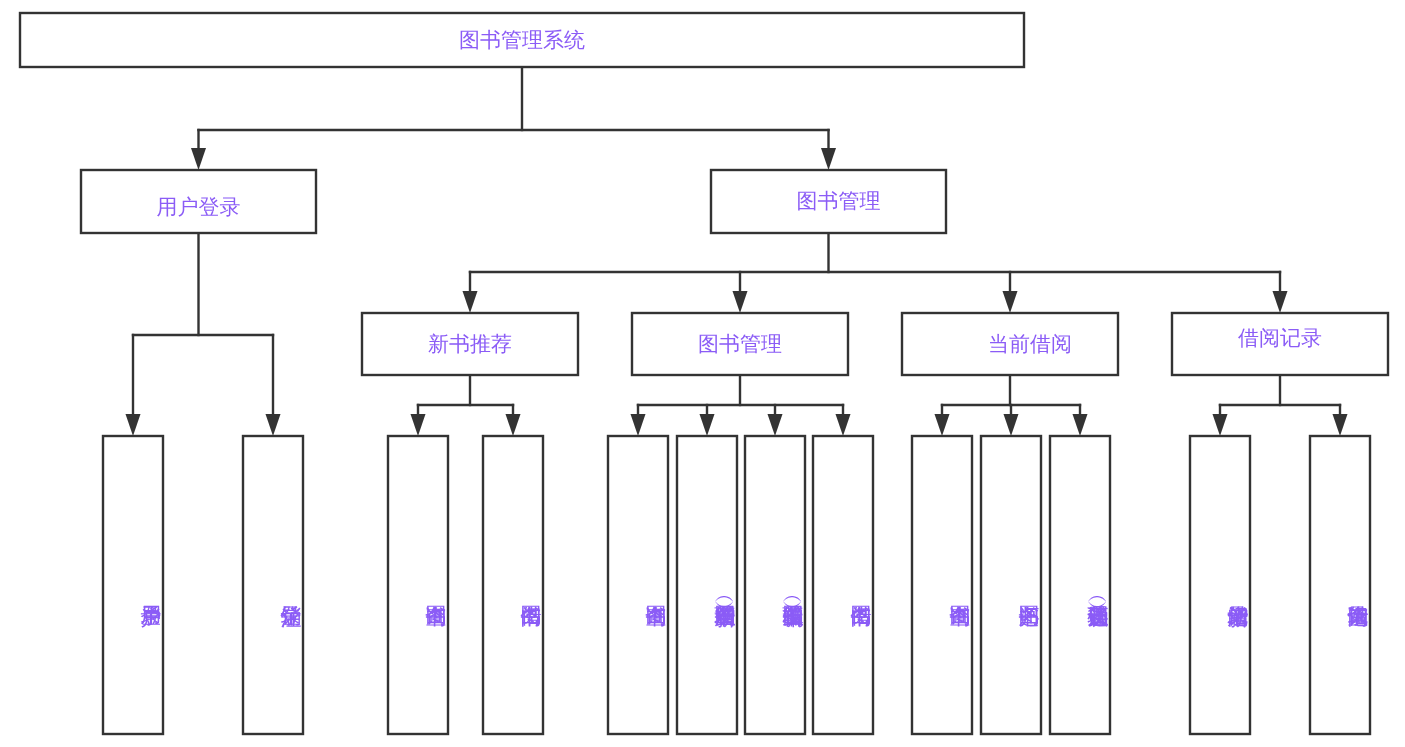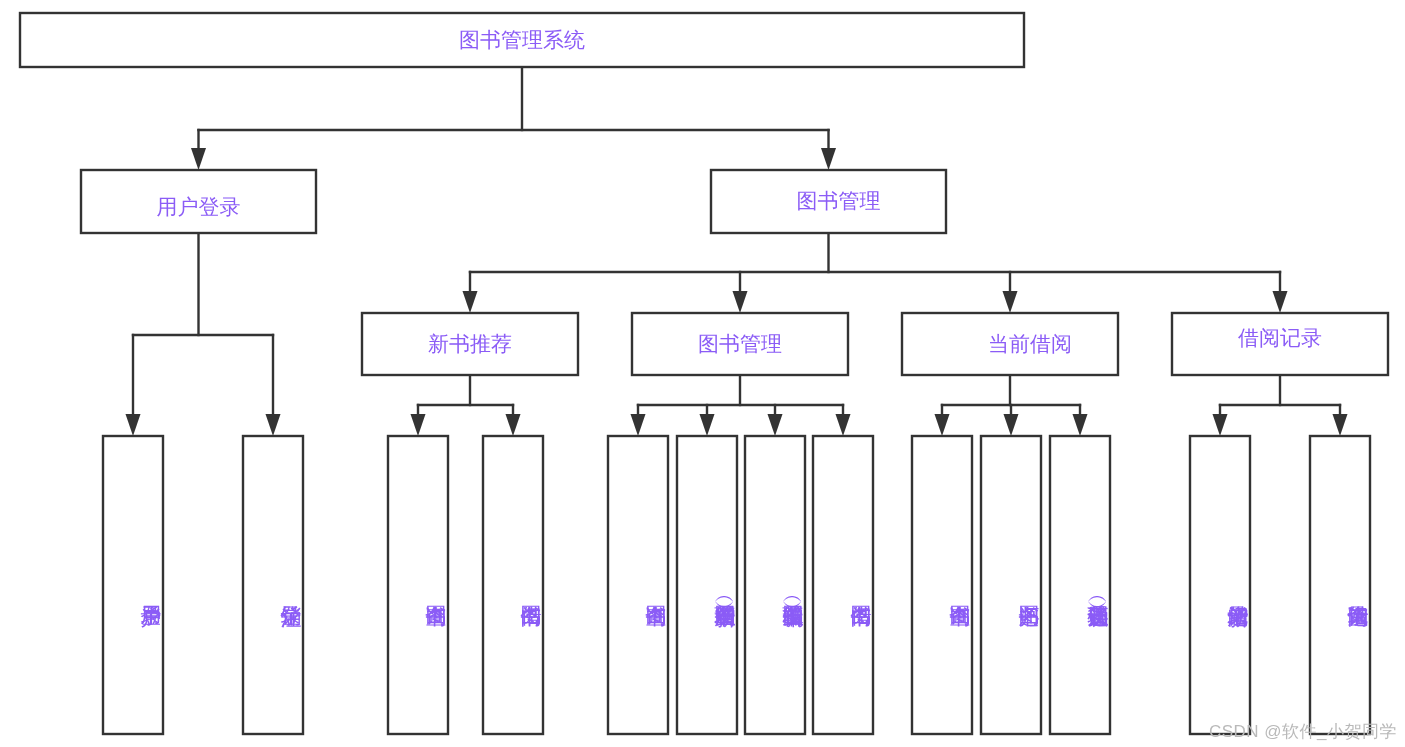--- a/index.html
+++ b/index.html
@@ -173,14 +173,13 @@
       <div class="node-label vertical" style="left: 677px; top: 436px; width: 60px; height: 298px;">新增图书（管理员）</div>
       <div class="node-label vertical" style="left: 745px; top: 436px; width: 60px; height: 298px;">编辑图书（管理员）</div>
       <div class="node-label vertical" style="left: 813px; top: 436px; width: 60px; height: 298px;">借阅图书</div>
       <div class="node-label vertical" style="left: 912px; top: 436px; width: 60px; height: 298px;">查询图书</div>
       <div class="node-label vertical" style="left: 981px; top: 436px; width: 60px; height: 298px;">归还图书</div>
       <div class="node-label vertical" style="left: 1050px; top: 436px; width: 60px; height: 298px;">确认归还（管理员）</div>
       <div class="node-label vertical" style="left: 1190px; top: 436px; width: 60px; height: 298px;">新增借阅记录</div>
       <div class="node-label vertical" style="left: 1310px; top: 436px; width: 60px; height: 298px;">查询借阅记录</div>
     </div>
 
-  <div class="watermark">CSDN @软件_小贺同学</div>
 </div>
 
 </body></html>

